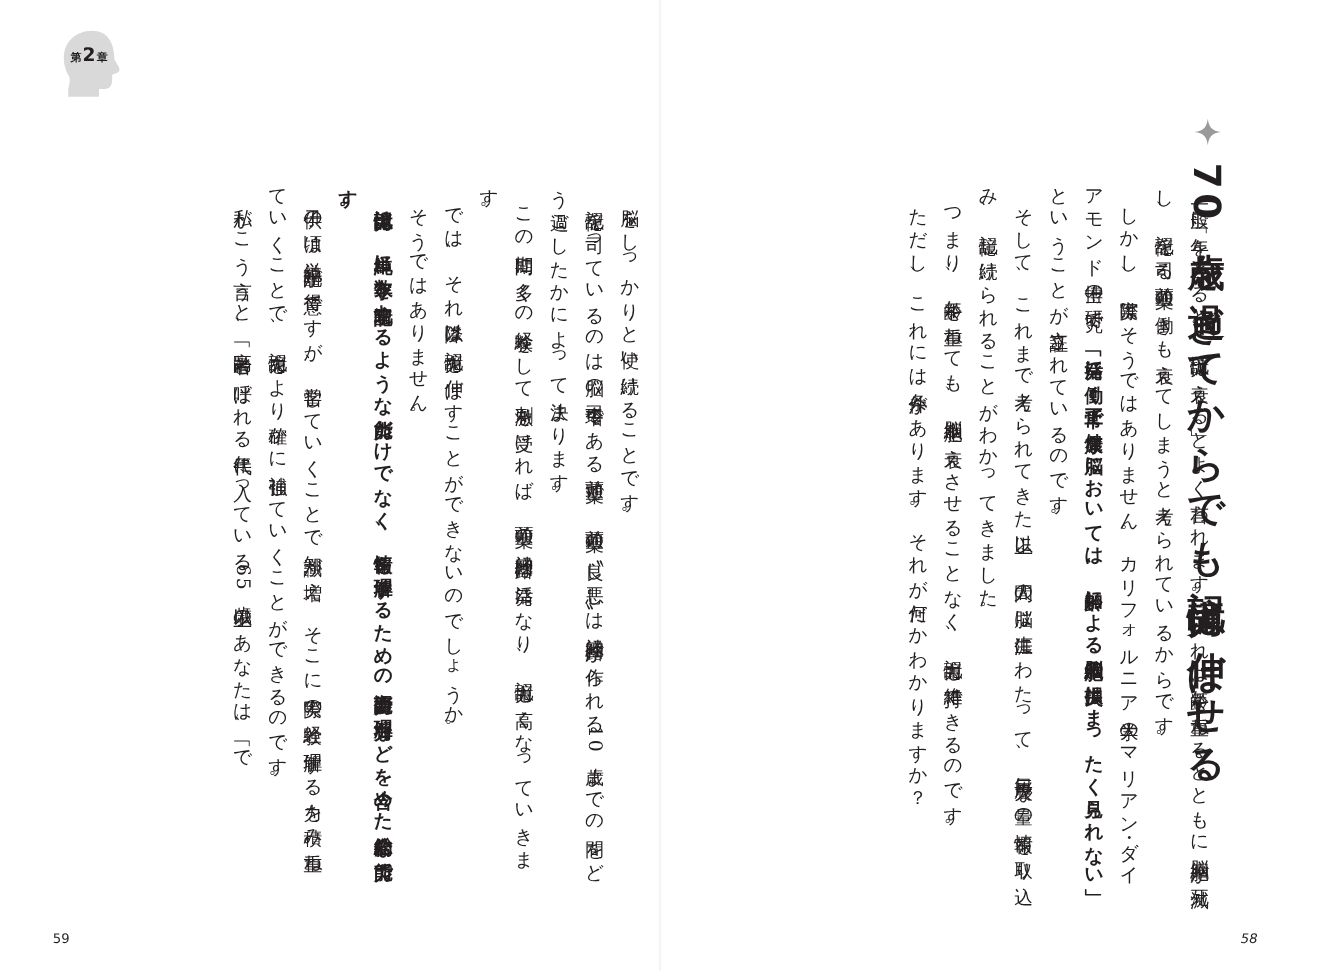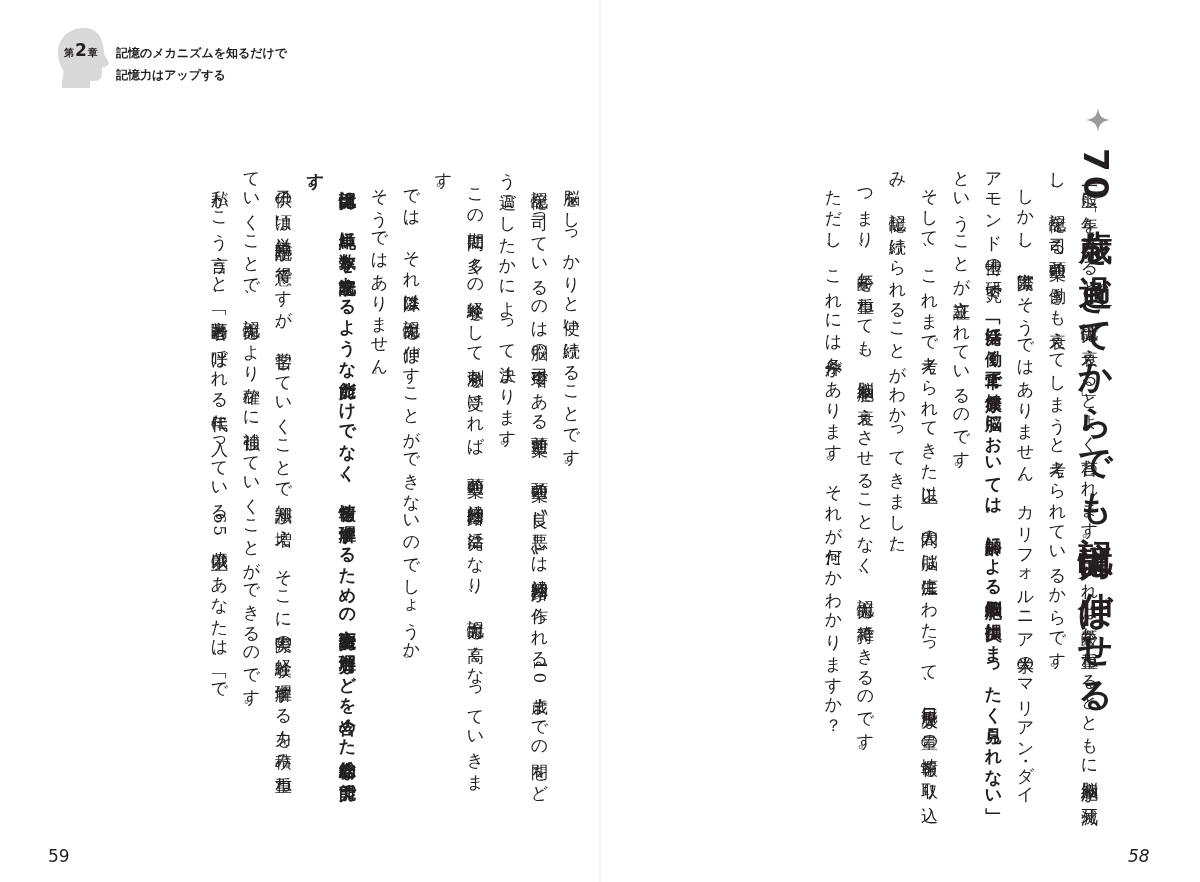--- a/index.html
+++ b/index.html
@@ -42,41 +42,37 @@
   .heading {
     position: absolute; right: 4px; top: 40px;
     writing-mode: vertical-rl; -webkit-writing-mode: vertical-rl;
     font-family: "DejaVu Sans", sans-serif; font-weight: bold; font-size: 34px;
     letter-spacing: 4px; line-height: 44px; margin: 0; color: #231f20;
     text-orientation: mixed;
   }
 
   .folio {
     position: absolute; top: 846px; font-family: "DejaVu Sans", sans-serif;
-    font-size: 17px; color: #231f20;
+    font-size: 12px; color: #231f20;
   }
   .folio-left { left: 48px; }
   .folio-right { left: 1128px; font-style: italic; }
 </style>
 </head>
 <body>
 
 <div class="spread">
   <div class="gutter"></div>
 
   <div class="chapter-head">
     <svg class="head-icon" viewBox="0 0 62 64">
       <path d="M30 2 C14 2 4 13 4 27 C4 35 7 40 9 44 C10 47 9 51 8 55 L8 62 L36 62 L36 55 C40 55 44 55 46 53 C48 51 48 48 48 45 L48 42 L53 40 C55 39 55 37 54 35 L50 28 C50 12 43 2 30 2 Z" fill="#d9d9d9"></path>
     </svg>
     <div class="chapter-badge">
       <span>第</span><span class="num">2</span><span>章</span>
-    </div>
-    <div class="chapter-title">
-      <div>記憶のメカニズムを知るだけで</div>
-      <div>記憶力はアップする</div>
     </div>
   </div>
 
   <div class="heading-wrap">
     <svg class="sparkle" viewBox="0 0 24 24">
       <path d="M12 0 C13 8 16 11 24 12 C16 13 13 16 12 24 C11 16 8 13 0 12 C8 11 11 8 12 0 Z" fill="#9a9a9a"></path>
     </svg>
     <h1 class="heading">70歳を過ぎてからでも記憶力は伸ばせる</h1>
   </div>
 

